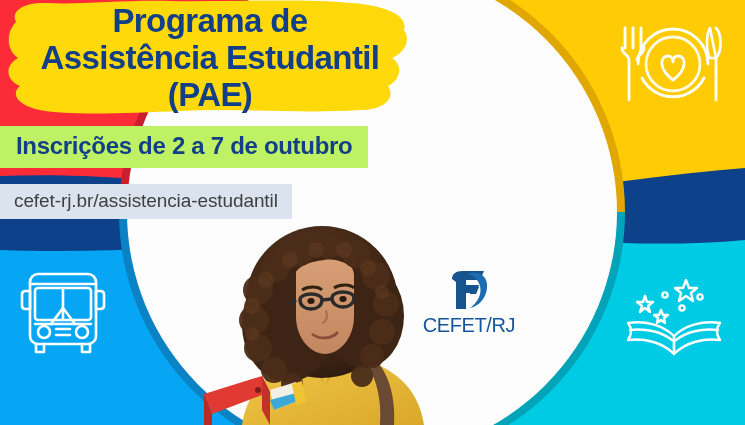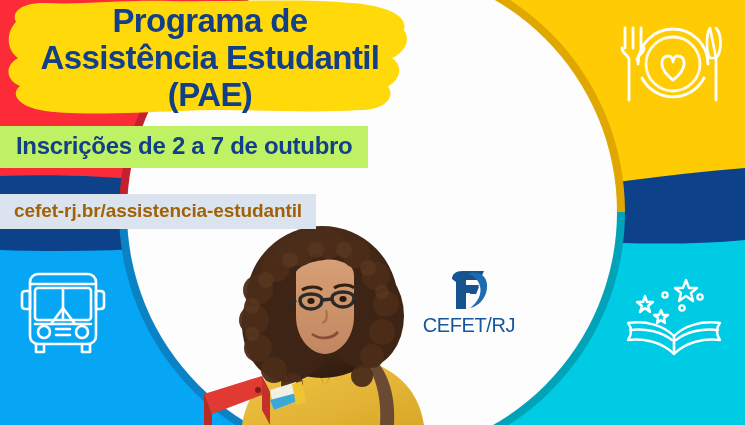--- a/index.html
+++ b/index.html
@@ -86,25 +86,25 @@
     background: #bef264;
     color: #123f87;
     font-size: 24px;
     font-weight: bold;
     letter-spacing: -0.3px;
     padding: 7px 16px 9px 16px;
     line-height: 26px;
   }
 
   #url-line {
-    margin-top: 26px;
+    margin-top: 16px;
     background: #dbe4ee;
-    color: #a16207;
+    color: #404040;
     font-size: 19px;
-    font-weight: bold;
+    font-weight: normal;
     letter-spacing: -0.1px;
     padding: 6px 14px 8px 14px;
     line-height: 21px;
   }
 
   
   #logo {
     position: absolute;
     left: 414px;
     top: 268px;

